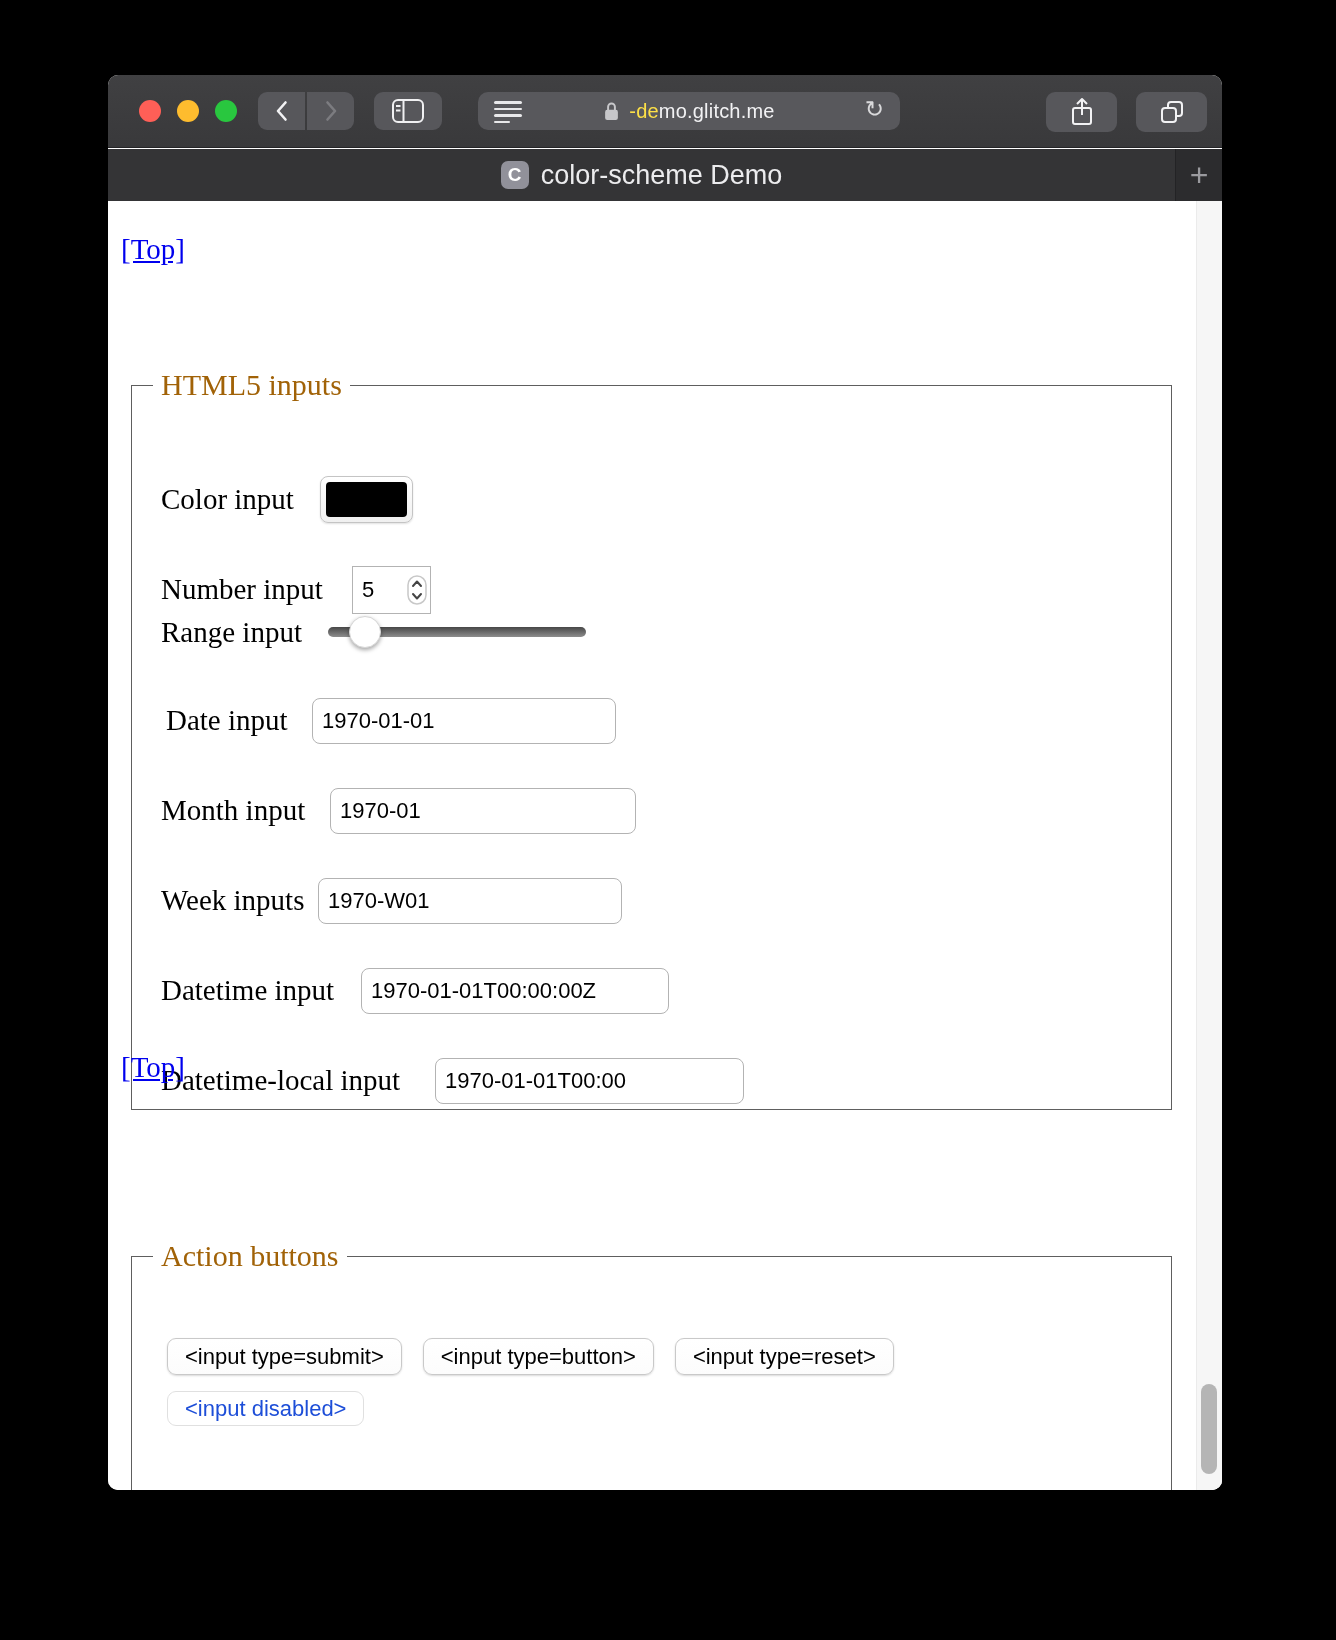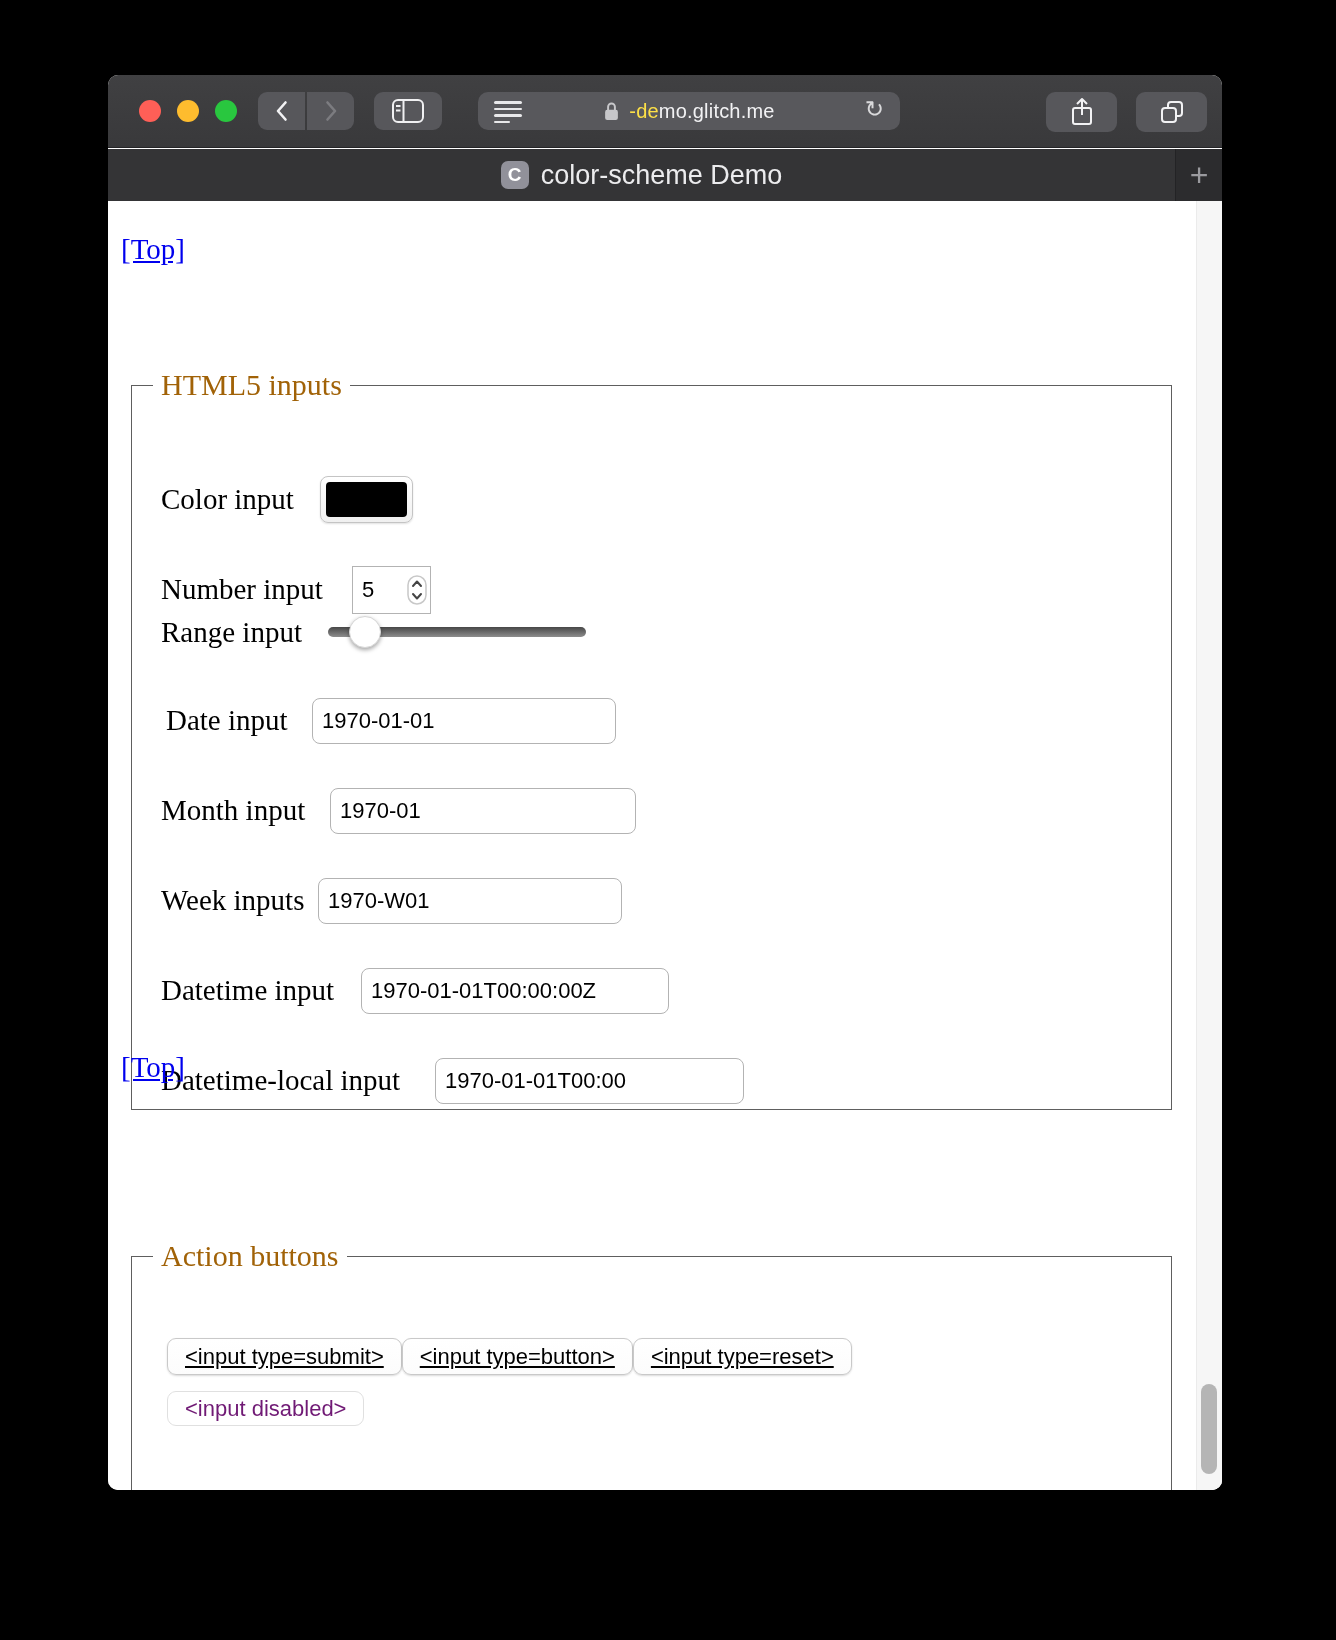--- a/index.html
+++ b/index.html
@@ -59,21 +59,21 @@
             display:flex;align-items:center;justify-content:space-between;
             padding:0 3px 0 9px;font-size:22px;color:#000;}
   .track{position:absolute;height:10px;border-radius:5px;
          background:linear-gradient(#474747,#8d8d8d);}
   .thumb{position:absolute;width:30px;height:30px;border-radius:50%;background:#fff;
          border:1px solid #d6d6d6;box-shadow:0 2px 4px rgba(0,0,0,.35);cursor:pointer;}
   .pbtn{display:inline-flex;align-items:center;height:100%;padding:0 17px;
         background:linear-gradient(#fff,#fcfcfc);border:1px solid #c9c9c9;border-radius:9px;
         box-shadow:0 1px 2px rgba(0,0,0,.15);font-size:22px;color:#000;cursor:pointer;
         font-family:"Liberation Sans","DejaVu Sans",sans-serif;}
-  .pbtn.disabled{color:#701a75;border-color:#e0e0e0;box-shadow:none;background:#fff;cursor:default;}
+  .pbtn.disabled{color:#1d4ed8;border-color:#e0e0e0;box-shadow:none;background:#fff;cursor:default;}
   .btnrow{position:absolute;left:0;display:flex;padding-left:35px;}
   .scrolltrack{left:1088px;top:0;width:26px;height:1289px;background:#f6f6f6;
                border-left:1px solid #ebebeb;}
   .scrollthumb{left:1093px;top:1183px;width:16px;height:90px;border-radius:8px;background:#b5b5b5;cursor:pointer;}
 </style>
 </head>
 <body>
 
 <div class="abs window">
 
@@ -199,21 +199,21 @@
         <span class="serif rowlabel">Datetime-local input</span>
         <input class="tfield" style="left: 303px; width: 298px;" readonly="" value="1970-01-01T00:00">
       </div>
     </div>
 
     <a class="abs serif toplink" style="left:13px;top:848px;">[Top]</a>
 
     <div class="abs fieldset" style="left:23px;top:1015px;width:1041px;height:314px;margin-top:40px;">
       <span class="abs serif legend">Action buttons</span>
 
-      <div class="btnrow" style="top:81px;height:37px;text-decoration:underline;">
+      <div class="btnrow" style="top:81px;height:37px;gap:21px;">
         <button class="pbtn">&lt;input type=submit&gt;</button>
         <button class="pbtn">&lt;input type=button&gt;</button>
         <button class="pbtn">&lt;input type=reset&gt;</button>
       </div>
       <div class="btnrow" style="top:134px;height:35px;">
         <button class="pbtn disabled">&lt;input disabled&gt;</button>
       </div>
       <div class="btnrow" style="top:270px;height:36px;">
         <button class="pbtn disabled">&lt;button disabled&gt;</button>
       </div>

